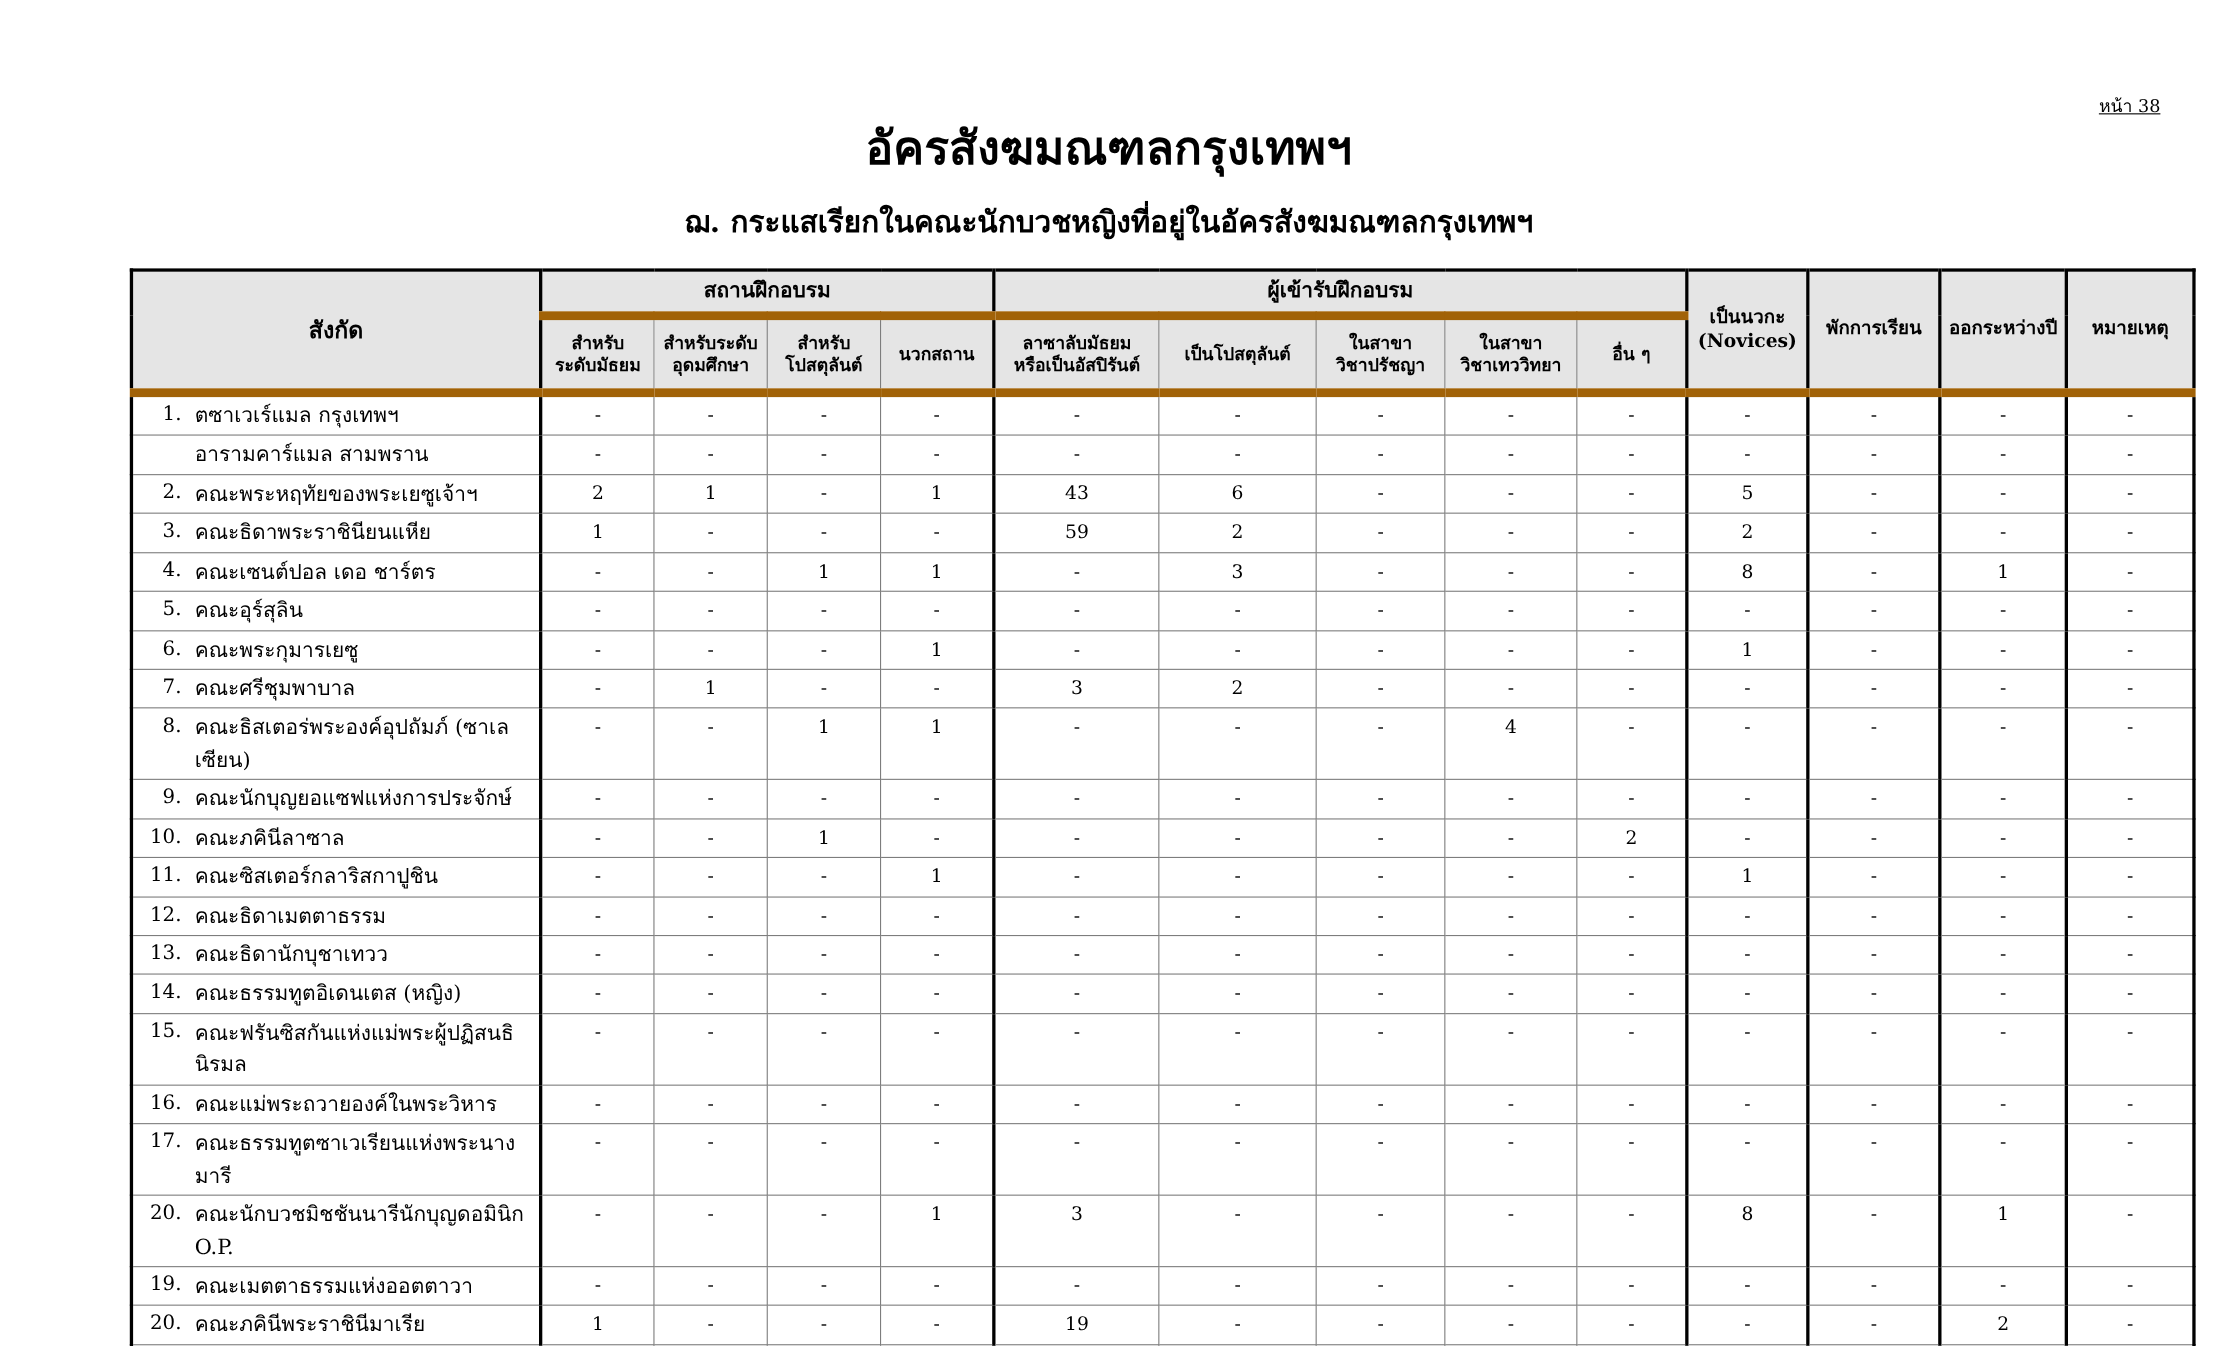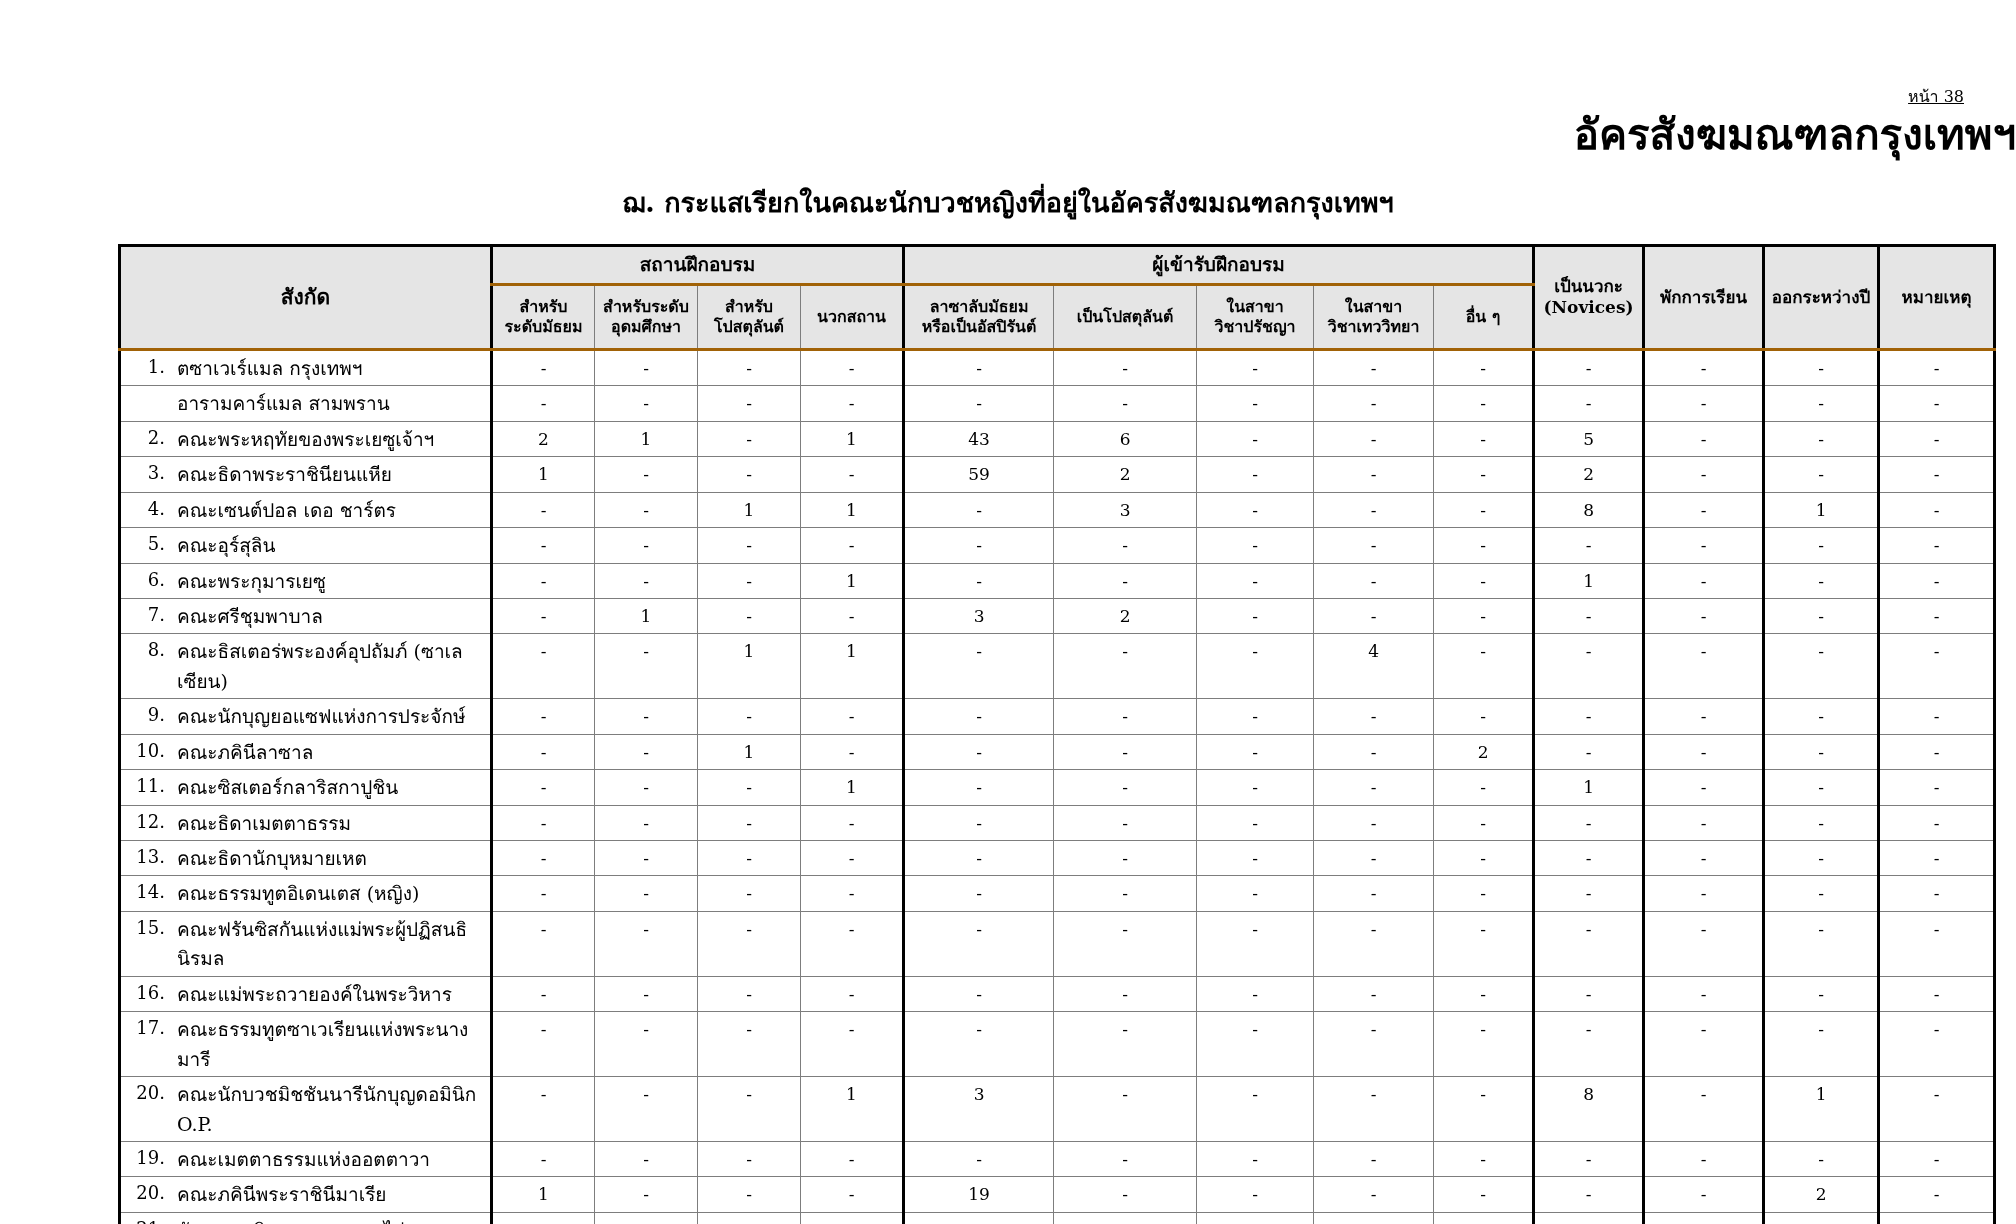--- a/index.html
+++ b/index.html
@@ -22,21 +22,21 @@
     position: absolute;
     top: 42px;
     right: 52px;
     font-size: 16px;
     text-decoration: underline;
     white-space: nowrap;
   }
   .doc-title {
     margin: 0;
     padding-top: 70px;
-    text-align: right;
+    text-align: center;
     font-size: 42px;
     font-weight: 800;
     line-height: 1.1;
   }
   .doc-subtitle {
     margin: 0;
     padding-top: 30px;
     text-align: center;
     font-size: 27px;
     font-weight: 700;
@@ -54,21 +54,21 @@
     border: 1px solid #7d7d7d;
     padding: 0;
     overflow: hidden;
   }
   thead th {
     background: #e5e5e5;
     font-weight: 700;
     text-align: center;
     vertical-align: middle;
     white-space: pre-line;
-    border-bottom: 3px solid #a16207;
+    border-bottom: 8px solid #a16207;
     line-height: 1.25;
   }
   th.group-label { font-size: 19px; height: 36px; }
   th.sub-label   { font-size: 16px; height: 62px; }
   th.affil-label { font-size: 21px; }
   th.span-label  { font-size: 17px; }
   .bl { border-left: 3px solid #000 !important; }
   tbody tr { height: 35px; }
   td.name-cell {
     vertical-align: top;
@@ -424,21 +424,21 @@
           <td class="val">-</td>
           <td class="val bl">-</td>
           <td class="val bl">-</td>
           <td class="val bl">-</td>
           <td class="val bl">-</td>
         </tr>
         <tr>
           <td class="name-cell">
             <div class="name-wrap">
               <span class="row-no">13.</span>
-              <span class="row-name">คณะธิดานักบุหมายเหต</span>
+              <span class="row-name">คณะธิดานักบุชาเทวว</span>
             </div>
           </td>
           <td class="val bl">-</td>
           <td class="val">-</td>
           <td class="val">-</td>
           <td class="val">-</td>
           <td class="val bl">-</td>
           <td class="val">-</td>
           <td class="val">-</td>
           <td class="val">-</td>

